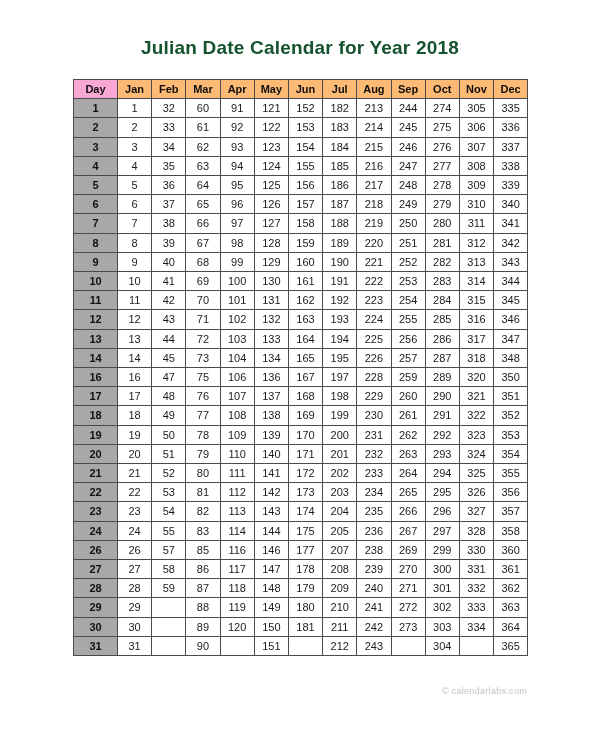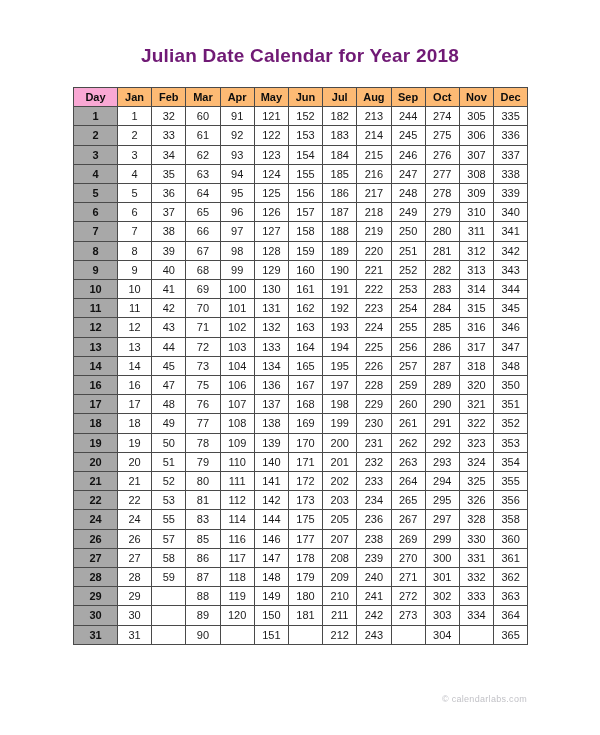--- a/index.html
+++ b/index.html
@@ -19,23 +19,23 @@
     width: 600px;
     height: 735px;
     box-sizing: border-box;
     padding: 0;
     position: relative;
   }
   .title {
     text-align: center;
     font-size: 19px;
     font-weight: bold;
-    color: #701a75;
+    color: #14532d;
     letter-spacing: 0.2px;
-    margin: 8px;
+    margin: 0;
     padding-top: 36px;
     padding-bottom: 0;
     line-height: 24px;
   }
   .table-wrap {
     position: absolute;
     left: 73px;
     top: 79px;
     width: 454px;
   }
@@ -449,20 +449,35 @@
             <td class="num-cell">142</td>
             <td class="num-cell">173</td>
             <td class="num-cell">203</td>
             <td class="num-cell">234</td>
             <td class="num-cell">265</td>
             <td class="num-cell">295</td>
             <td class="num-cell">326</td>
             <td class="num-cell">356</td>
           </tr>
           <tr>
+            <td class="day-cell">23</td>
+            <td class="num-cell">23</td>
+            <td class="num-cell">54</td>
+            <td class="num-cell">82</td>
+            <td class="num-cell">113</td>
+            <td class="num-cell">143</td>
+            <td class="num-cell">174</td>
+            <td class="num-cell">204</td>
+            <td class="num-cell">235</td>
+            <td class="num-cell">266</td>
+            <td class="num-cell">296</td>
+            <td class="num-cell">327</td>
+            <td class="num-cell">357</td>
+          </tr>
+          <tr>
             <td class="day-cell">24</td>
             <td class="num-cell">24</td>
             <td class="num-cell">55</td>
             <td class="num-cell">83</td>
             <td class="num-cell">114</td>
             <td class="num-cell">144</td>
             <td class="num-cell">175</td>
             <td class="num-cell">205</td>
             <td class="num-cell">236</td>
             <td class="num-cell">267</td>

